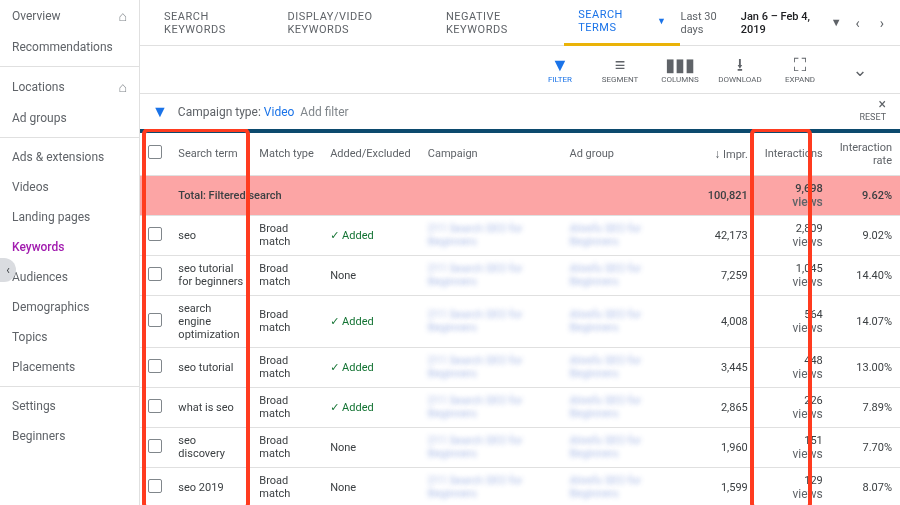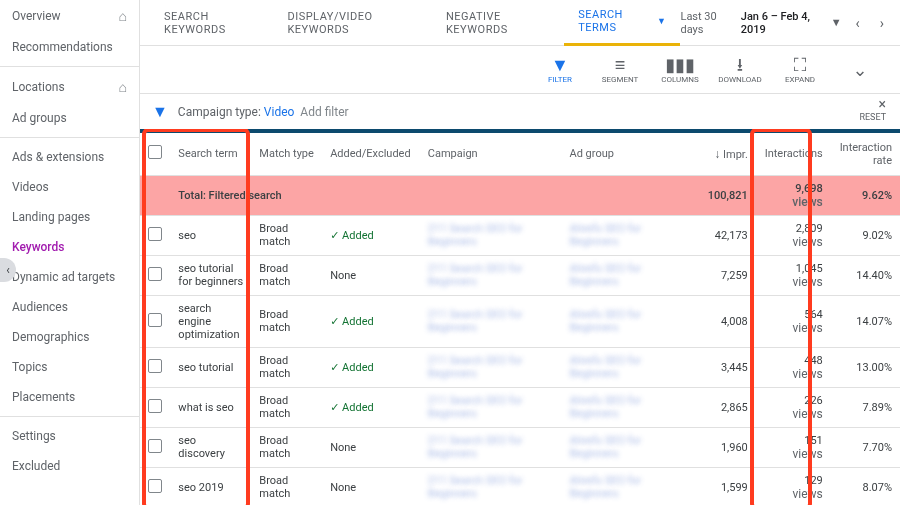--- a/index.html
+++ b/index.html
@@ -74,40 +74,37 @@
     <div class="side-item">
       <span>Videos</span>
     </div>
     <div class="side-item">
       <span>Landing pages</span>
     </div>
     <div class="side-item active">
       <span>Keywords</span>
     </div>
     <div class="side-item">
-      <span>Dynamic ad targets</span>
-    </div>
-    <div class="side-item">
       <span>Audiences</span>
     </div>
     <div class="side-item">
       <span>Demographics</span>
     </div>
     <div class="side-item">
       <span>Topics</span>
     </div>
     <div class="side-item">
       <span>Placements</span>
     </div>
     <div class="side-divider"></div>
     <div class="side-item">
       <span>Settings</span>
     </div>
     <div class="side-item">
-      <span>Excluded</span>
+      <span>Beginners</span>
     </div>
   </nav>
 
 <div class="main">
 
   <div class="tabs">
     <div id="tabs-slot" style="display:flex">
         <div class="tab">SEARCH KEYWORDS</div>
         <div class="tab">DISPLAY/VIDEO KEYWORDS</div>
         <div class="tab">NEGATIVE KEYWORDS</div>

